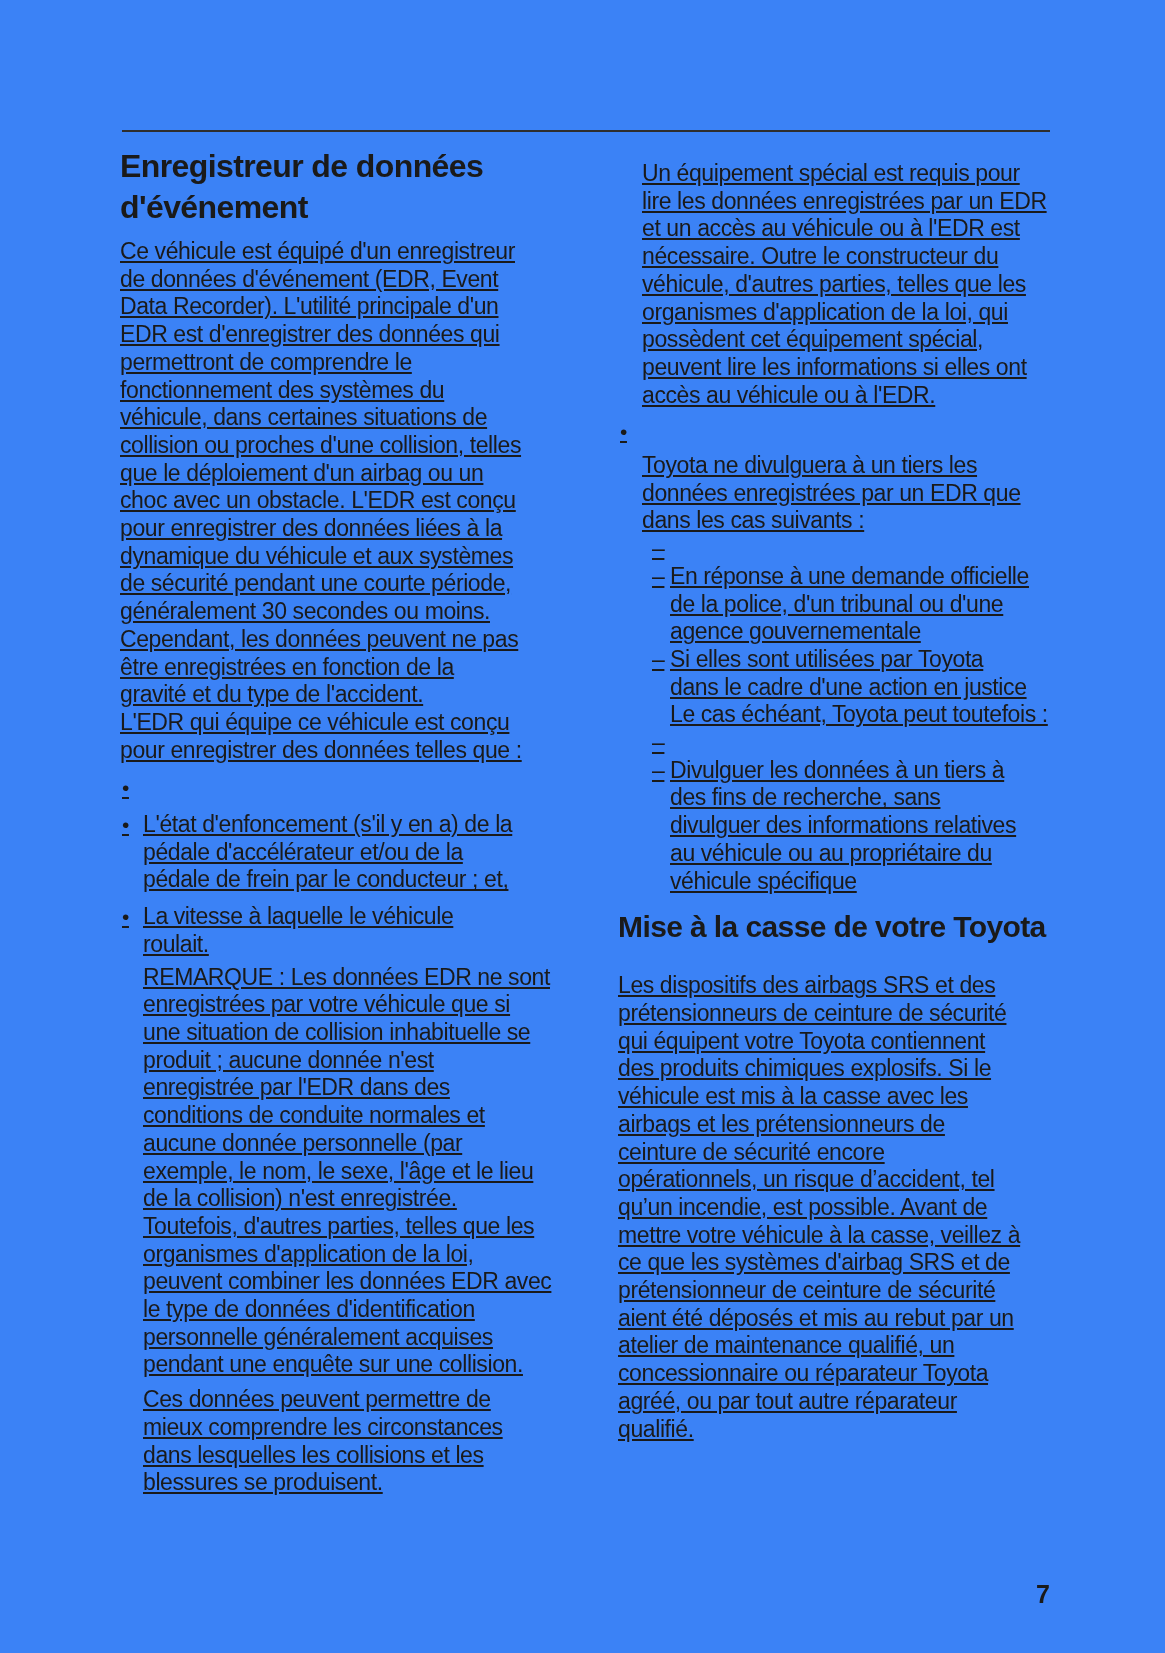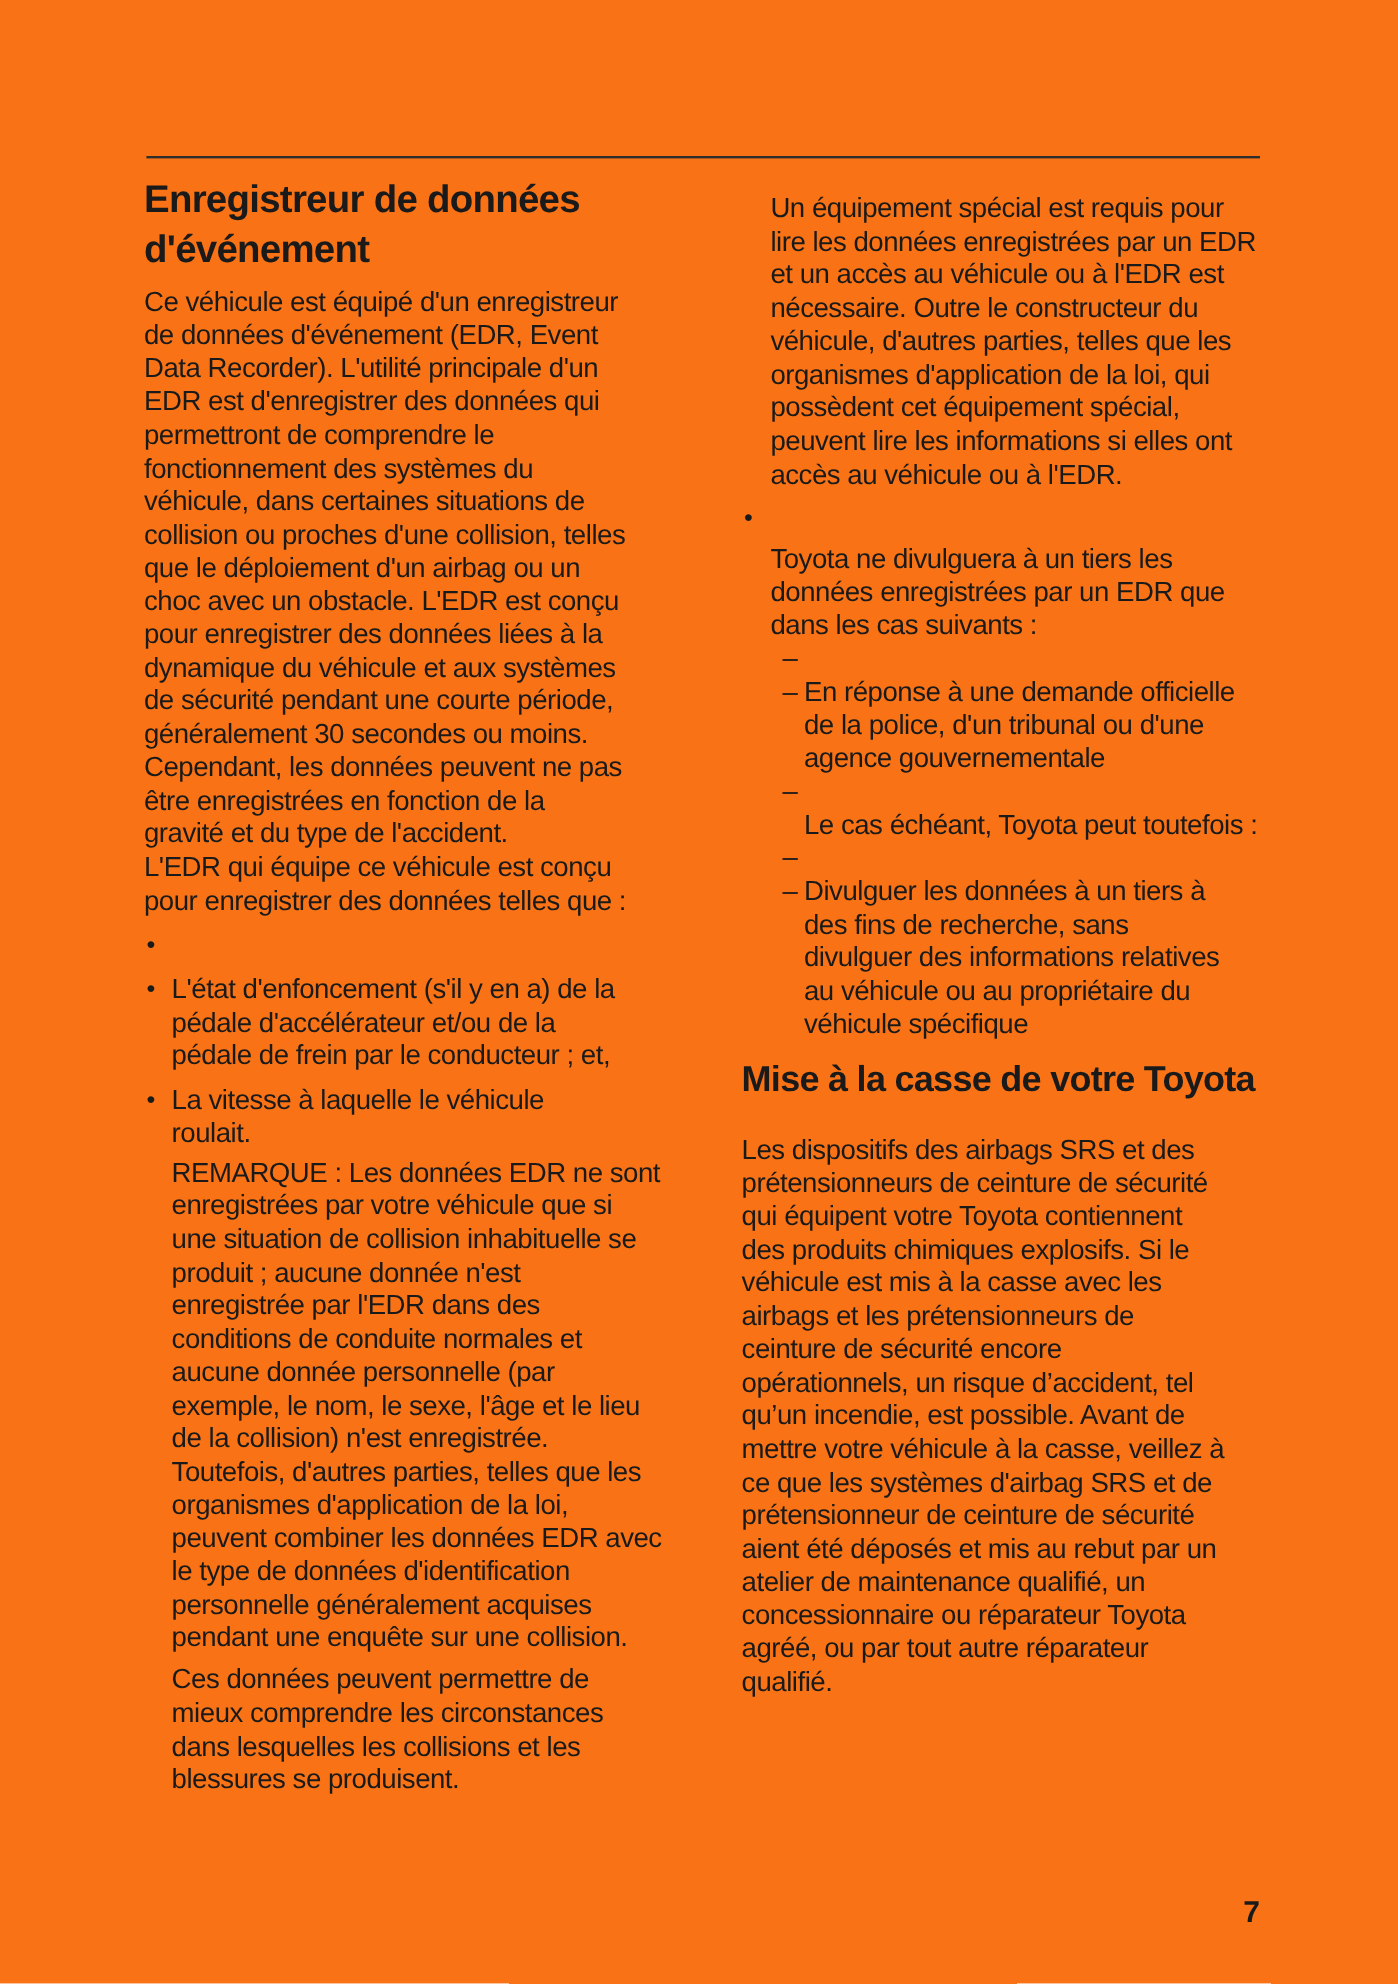--- a/index.html
+++ b/index.html
@@ -1,21 +1,21 @@
 <!DOCTYPE html>
 <html lang="fr"><head>
 <meta charset="utf-8">
 <style>
   * { margin: 0; padding: 0; box-sizing: border-box; }
   html, body { background: #ffffff; }
   .page {
     position: relative;
     width: 1165px;
     height: 1653px;
-    background: #f97316;
+    background: #3b82f6;
     font-family: "Liberation Sans", sans-serif;
     color: #1a1a1a;
     overflow: hidden;
   }
   .top-rule {
     position: absolute;
     left: 122px;
     top: 130px;
     width: 928px;
     height: 2px;
@@ -38,20 +38,21 @@
     font-weight: 700;
     letter-spacing: -0.6px;
     margin-top: 14px;
     white-space: pre-line;
   }
   .txt {
     font-size: 23px;
     line-height: 27.7px;
     letter-spacing: -0.4px;
     white-space: pre-line;
+    text-decoration: underline;
   }
   .para1 { margin-top: 10px; }
   .para  { margin-top: 0; }
 
   ul.bullets { list-style: none; margin-top: 10px; }
   ul.bullets li { display: flex; align-items: flex-start; }
   ul.bullets li + li { margin-top: 9px; }
   .bullet-marker {
     flex: none;
     width: 23px;
@@ -176,20 +177,22 @@
         <span class="dash-glyph txt">–</span>
       </div>
       <div class="dash-item">
         <span class="dash-glyph txt">–</span>
         <span class="txt">En réponse à une demande officielle
 de la police, d'un tribunal ou d'une
 agence gouvernementale</span>
       </div>
       <div class="dash-item">
         <span class="dash-glyph txt">–</span>
+        <span class="txt">Si elles sont utilisées par Toyota
+dans le cadre d'une action en justice</span>
       </div>
     </div>
 
     <p class="txt note-line">Le cas échéant, Toyota peut toutefois :</p>
 
     <div class="dash-list">
       <div class="dash-item">
         <span class="dash-glyph txt">–</span>
       </div>
       <div class="dash-item">

